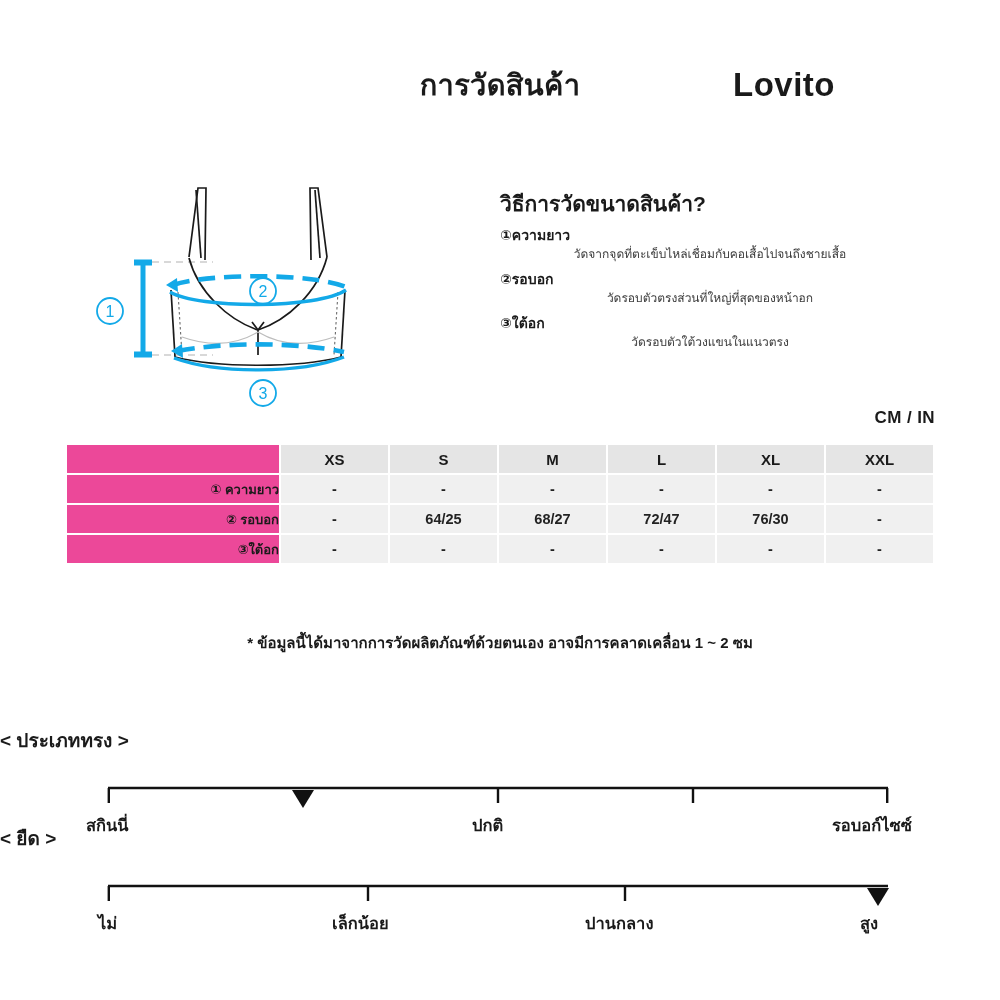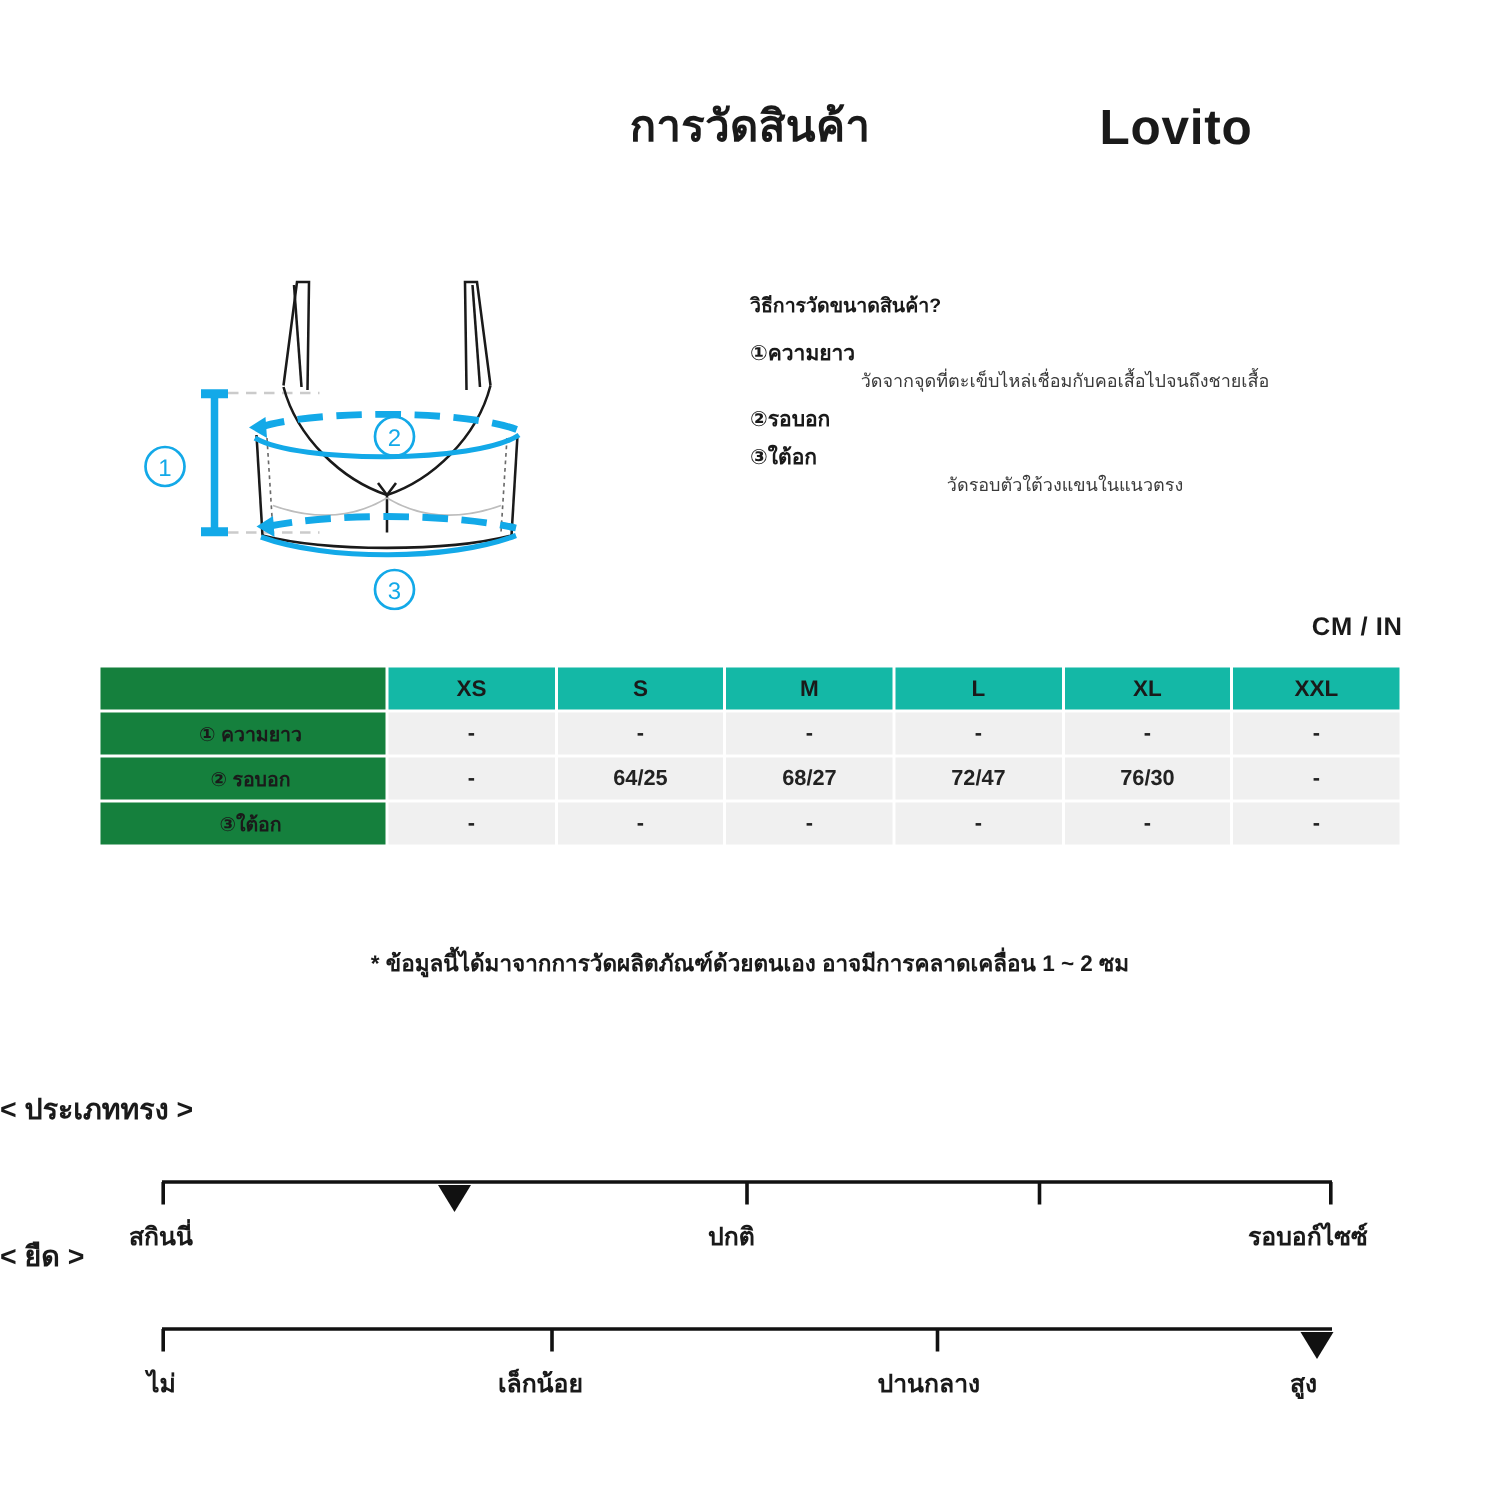--- a/index.html
+++ b/index.html
@@ -50,21 +50,21 @@
   }
   .diagram svg { display: block; }
 
   
   .instructions {
     position: absolute;
     left: 500px; top: 194px;
     width: 420px;
   }
   .instr-title {
-    font-size: 13px;
+    font-size: 21px;
     font-weight: 700;
     margin: 0 0 12px 0;
     line-height: 20px;
   }
   .instr-head {
     font-size: 14px;
     font-weight: 700;
     line-height: 19px;
     margin-top: 6px;
   }
@@ -99,27 +99,27 @@
     height: 28px;
     font-size: 14.5px;
     font-weight: 700;
     text-align: center;
     padding: 0;
     border: 0;
   }
   .size-table th.corner-cell,
   .size-table td.row-label {
     width: 180px;
-    background: #15803d;
-    text-align: center;
-    padding-left: 10px;
+    background: #ec4899;
+    text-align: right;
+    padding-left: 32px;
     font-size: 13px;
   }
   .size-table th.size-head {
-    background: #14b8a6;
+    background: #e5e5e5;
     font-size: 15px;
   }
   .size-table td.val {
     background: #f0f0f0;
     color: #222;
   }
 
   
   .scale-block { position: absolute; left: 0; width: 1000px; }
   .scale-title {
@@ -232,20 +232,21 @@
   </svg>
 </div>
 
 <div class="instructions">
   <div class="instr-title">วิธีการวัดขนาดสินค้า?</div>
 
   <div class="instr-head">①ความยาว</div>
   <div class="instr-desc">วัดจากจุดที่ตะเข็บไหล่เชื่อมกับคอเสื้อไปจนถึงชายเสื้อ</div>
 
   <div class="instr-head">②รอบอก</div>
+  <div class="instr-desc">วัดรอบตัวตรงส่วนที่ใหญ่ที่สุดของหน้าอก</div>
 
   <div class="instr-head">③ใต้อก</div>
   <div class="instr-desc">วัดรอบตัวใต้วงแขนในแนวตรง</div>
 </div>
 
 <div class="unit-label">CM / IN</div>
 
 <table class="size-table">
   <thead>
     <tr>

